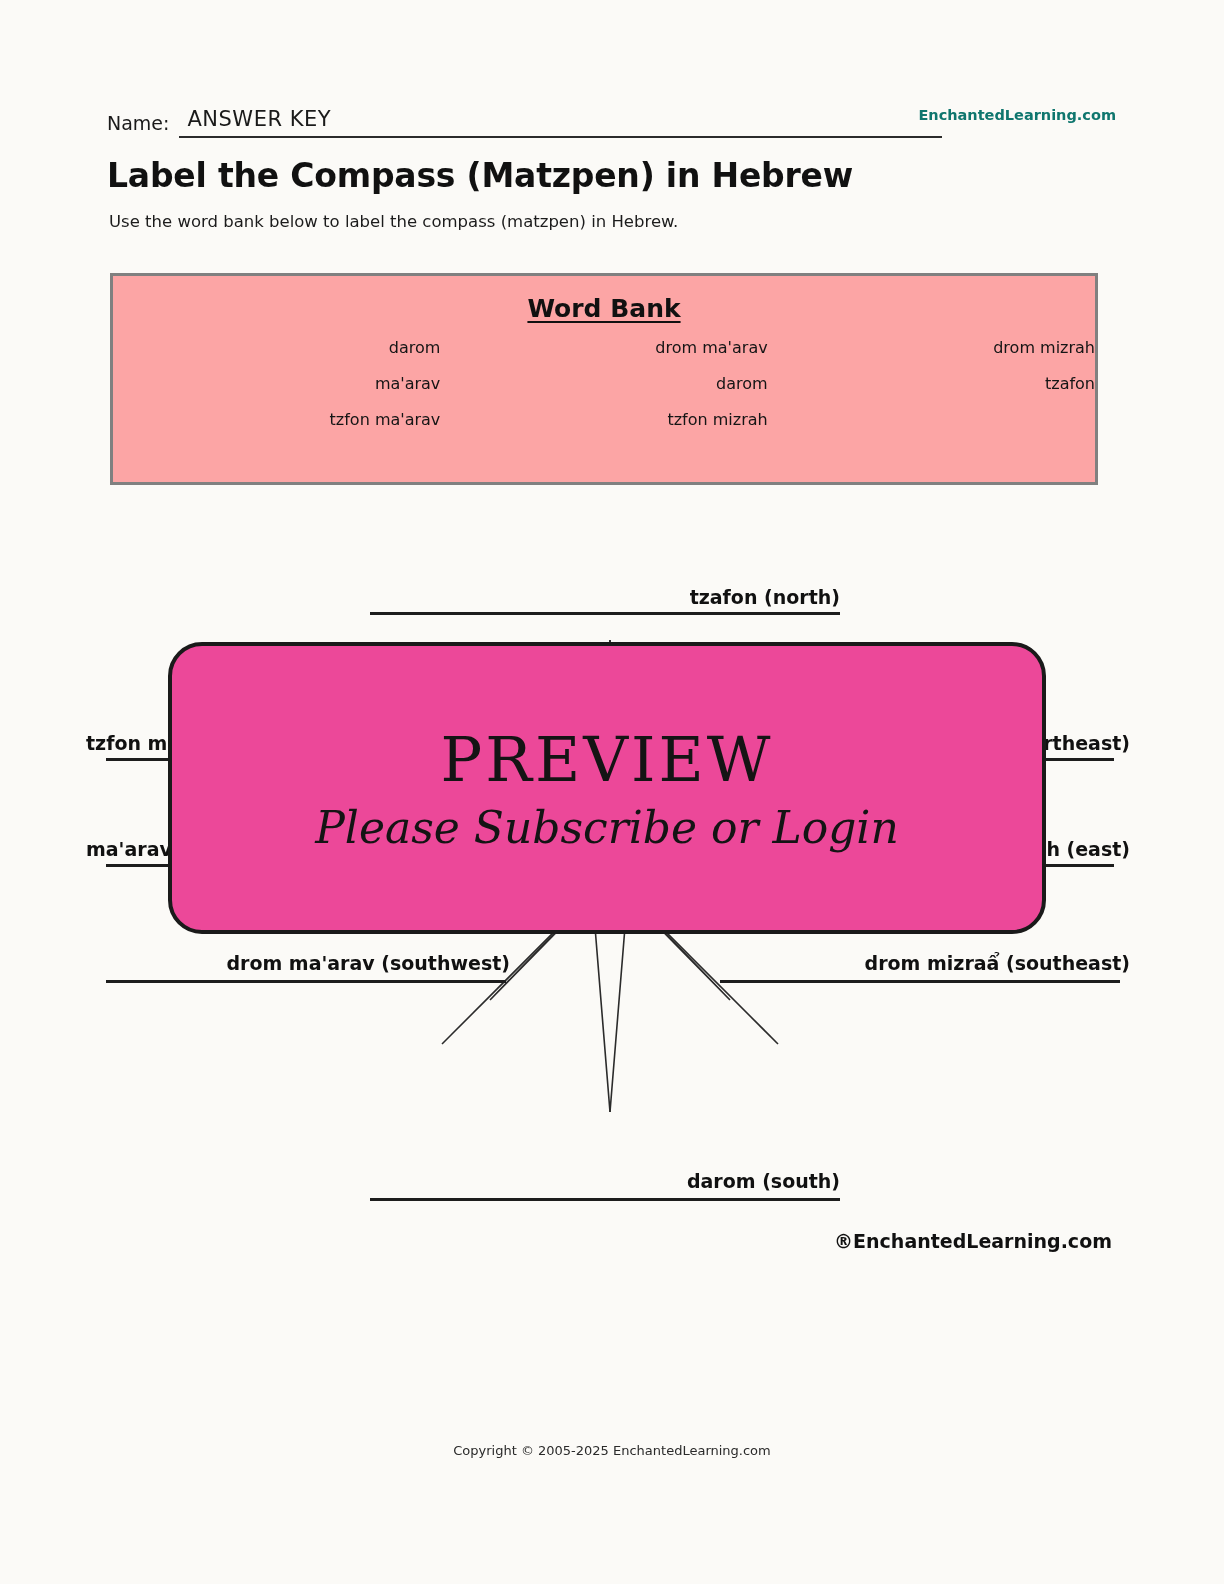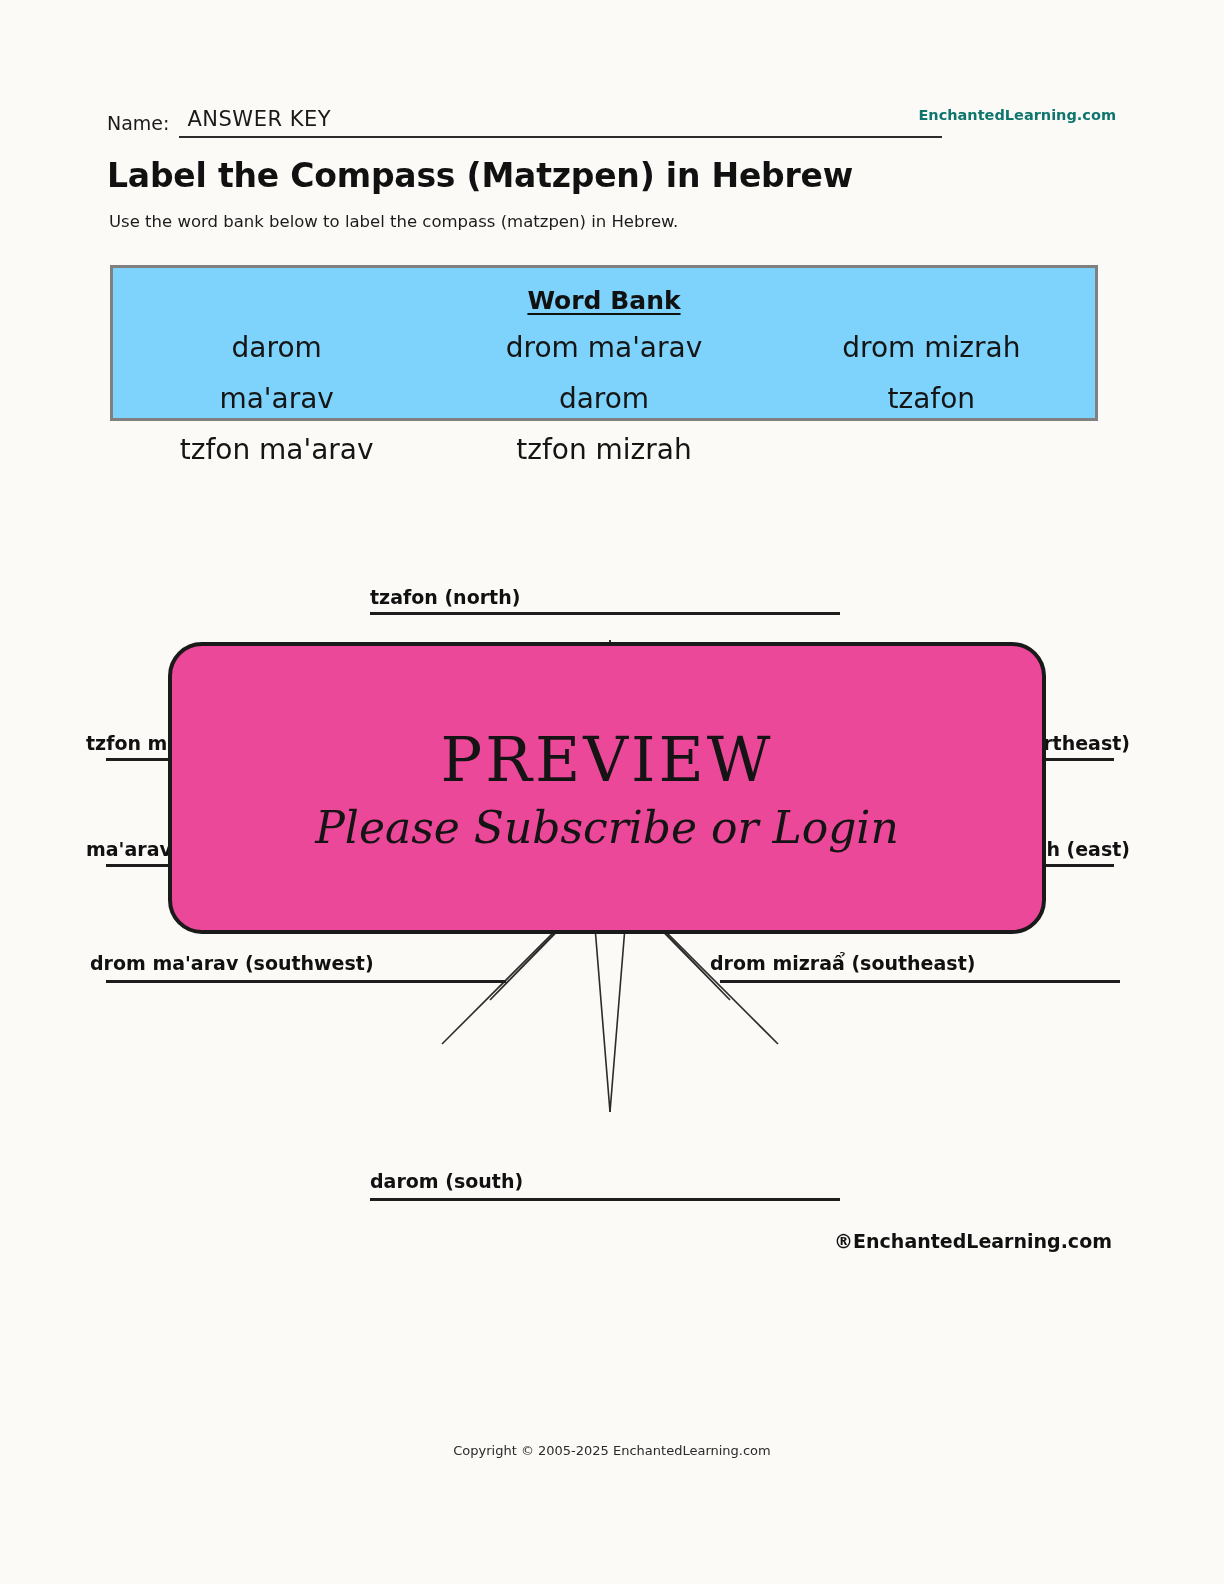--- a/index.html
+++ b/index.html
@@ -82,26 +82,26 @@
     top: 212px;
     font-size: 16.5px;
     color: #1c1c1c;
     font-family: "DejaVu Sans", sans-serif;
   }
 
   
   .wordbank {
     position: absolute;
     left: 110px;
-    top: 265px;
+    top: 273px;
     width: 988px;
-    height: 156px;
+    height: 212px;
     border: 3px solid #808080;
     box-sizing: border-box;
-    background: #7dd3fc;
+    background: #fca5a5;
   }
   .wordbank-title {
     position: absolute;
     left: 0;
     right: 0;
     top: 18px;
     text-align: center;
     font-size: 25px;
     font-weight: bold;
     color: #111;
@@ -111,22 +111,22 @@
   }
   .wordbank-grid {
     position: absolute;
     left: 0; right: 0;
     top: 62px;
     display: grid;
     grid-template-columns: 1fr 1fr 1fr;
     row-gap: 16px;
   }
   .wb-cell {
-    text-align: center;
-    font-size: 28px;
+    text-align: right;
+    font-size: 16px;
     color: #151515;
     font-family: "DejaVu Sans", sans-serif;
     line-height: 1.25;
   }
 
   
   .compass-area {
     position: absolute;
     left: 70px;
     top: 560px;
@@ -140,21 +140,21 @@
     height: 680px;
   }
 
   .lbl {
     position: absolute;
     font-family: "DejaVu Sans", sans-serif;
     font-weight: bold;
     font-size: 19px;
     color: #111;
     white-space: nowrap;
-    text-align: left;
+    text-align: right;
   }
   .blank-line {
     position: absolute;
     border-bottom: 3px solid #1d1d1d;
   }
 
   
   .lbl-north  { left: 300px; top: 26px; width: 470px; }
   .line-north { left: 300px; top: 52px; width: 470px; }
 

